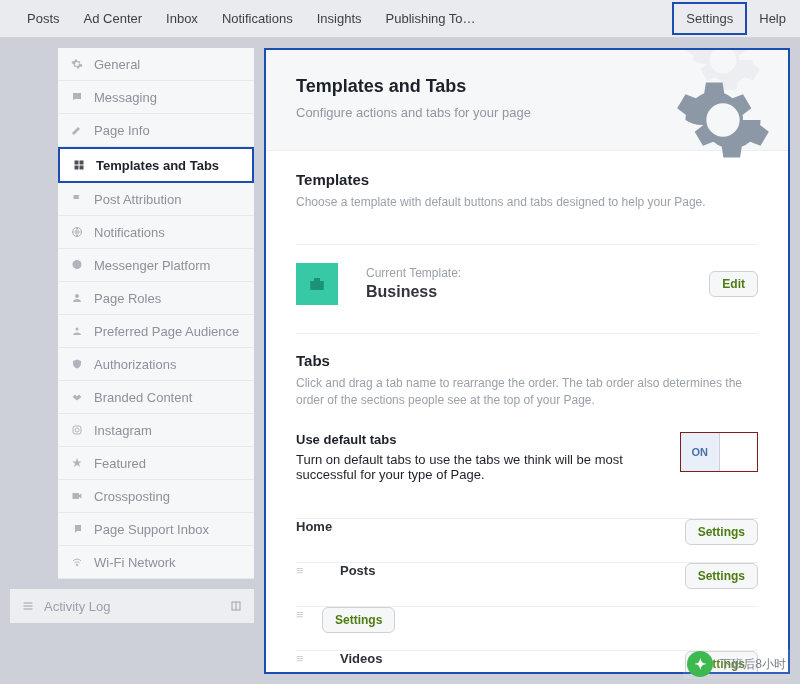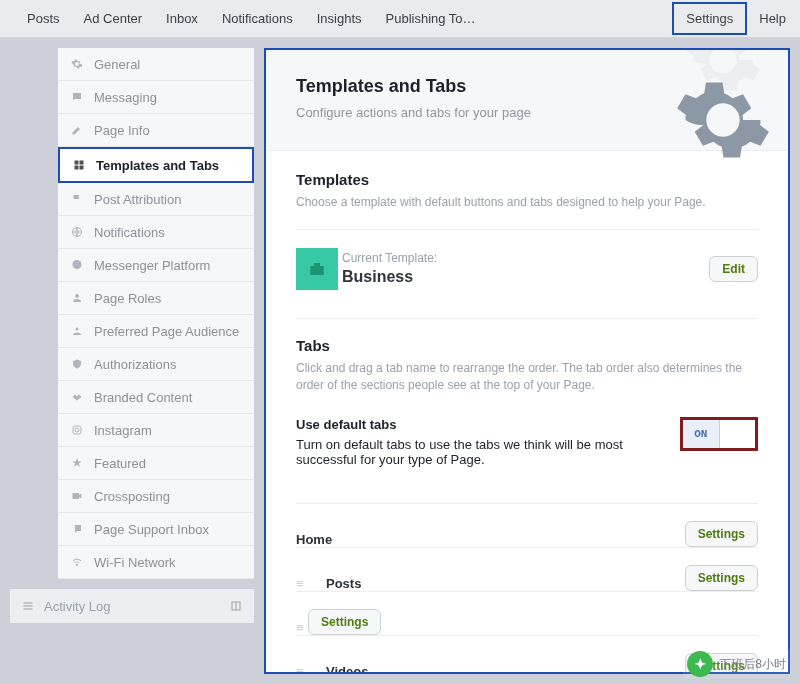--- a/index.html
+++ b/index.html
@@ -124,22 +124,22 @@
     position: absolute; right: 15px; top: 20px;
   }
   .section { padding: 20px 30px 10px 30px; }
   .section h3 {
     font-size: 15px; font-weight: 700; color: #1d2129; margin-bottom: 6px;
   }
   .section .desc {
     font-size: 12px; color: #9ba1aa; line-height: 1.4;
   }
   .template-row {
-    display: flex; align-items: center; gap: 4px;
-    border-top: 1px solid #eceef1; margin-top: 18px; padding: 18px 0;
+    display: flex; align-items: center; gap: 28px;
+    border-top: 1px solid #eceef1; margin-top: 33px; padding: 18px 0;
   }
   .t-swatch {
     width: 42px; height: 42px; background: #37c8a6;
     display: flex; align-items: center; justify-content: center;
   }
   .t-text { flex: 1; }
   .t-label { font-size: 12px; color: #9ba1aa; margin-bottom: 3px; }
   .t-name { font-size: 16px; font-weight: 700; color: #32363c; }
   .btn {
     background: #f6f7f9; border: 1px solid #cfd0d3; border-radius: 6px;
@@ -150,33 +150,33 @@
   .tabs-sect { padding: 18px 30px 0 30px; }
   .tabs-sect h3 { font-size: 15px; font-weight: 700; margin-bottom: 6px; }
   .tabs-sect .desc { font-size: 12px; color: #9ba1aa; line-height: 1.45; }
   .default-row {
     display: flex; align-items: flex-start; justify-content: space-between;
     padding: 22px 30px 0 30px; gap: 20px;
   }
   .default-row .left { flex: 1; }
   .dlabel { font-size: 13px; font-weight: 700; margin-bottom: 5px; }
   .toggle {
-    width: 78px; height: 34px; border: 3px solid #7f1d1d; display: flex;
-    cursor: pointer; flex-shrink: 0; font-family: Liberation Mono, monospace;
+    width: 78px; height: 40px; border: 1px solid #7f1d1d; display: flex;
+    cursor: pointer; flex-shrink: 0;
   }
   .toggle .on {
     flex: 1; background: #e8eff8; color: #4b6fab; font-size: 11px;
     font-weight: 700; display: flex; align-items: center; justify-content: center;
     border-right: 1px solid #cfd0d3;
   }
   .toggle .off { flex: 1; background: #fff; }
   .tab-list { padding: 18px 30px 0 30px; }
   .tab-row {
-    display: flex; align-items: flex-end; height: 44px;
-    border-top: 1px solid #eceef1; 
+    display: flex; align-items: flex-start; height: 44px;
+    border-top: 1px solid #eceef1; gap: 14px;
   }
   .tab-row.first { border-top: 1px solid #eceef1; margin-top: 18px; }
   .tab-row .handle { color: #cfd0d3; font-size: 13px; width: 12px; cursor: grab; }
   .tab-row .name { flex: 1; font-size: 13px; font-weight: 700; color: #2d3138; }
   .tab-row.home .name { margin-left: 0; }
   .indent { margin-left: 18px; }
 
   
   .watermark {
     position: absolute; right: 10px; bottom: 5px;

